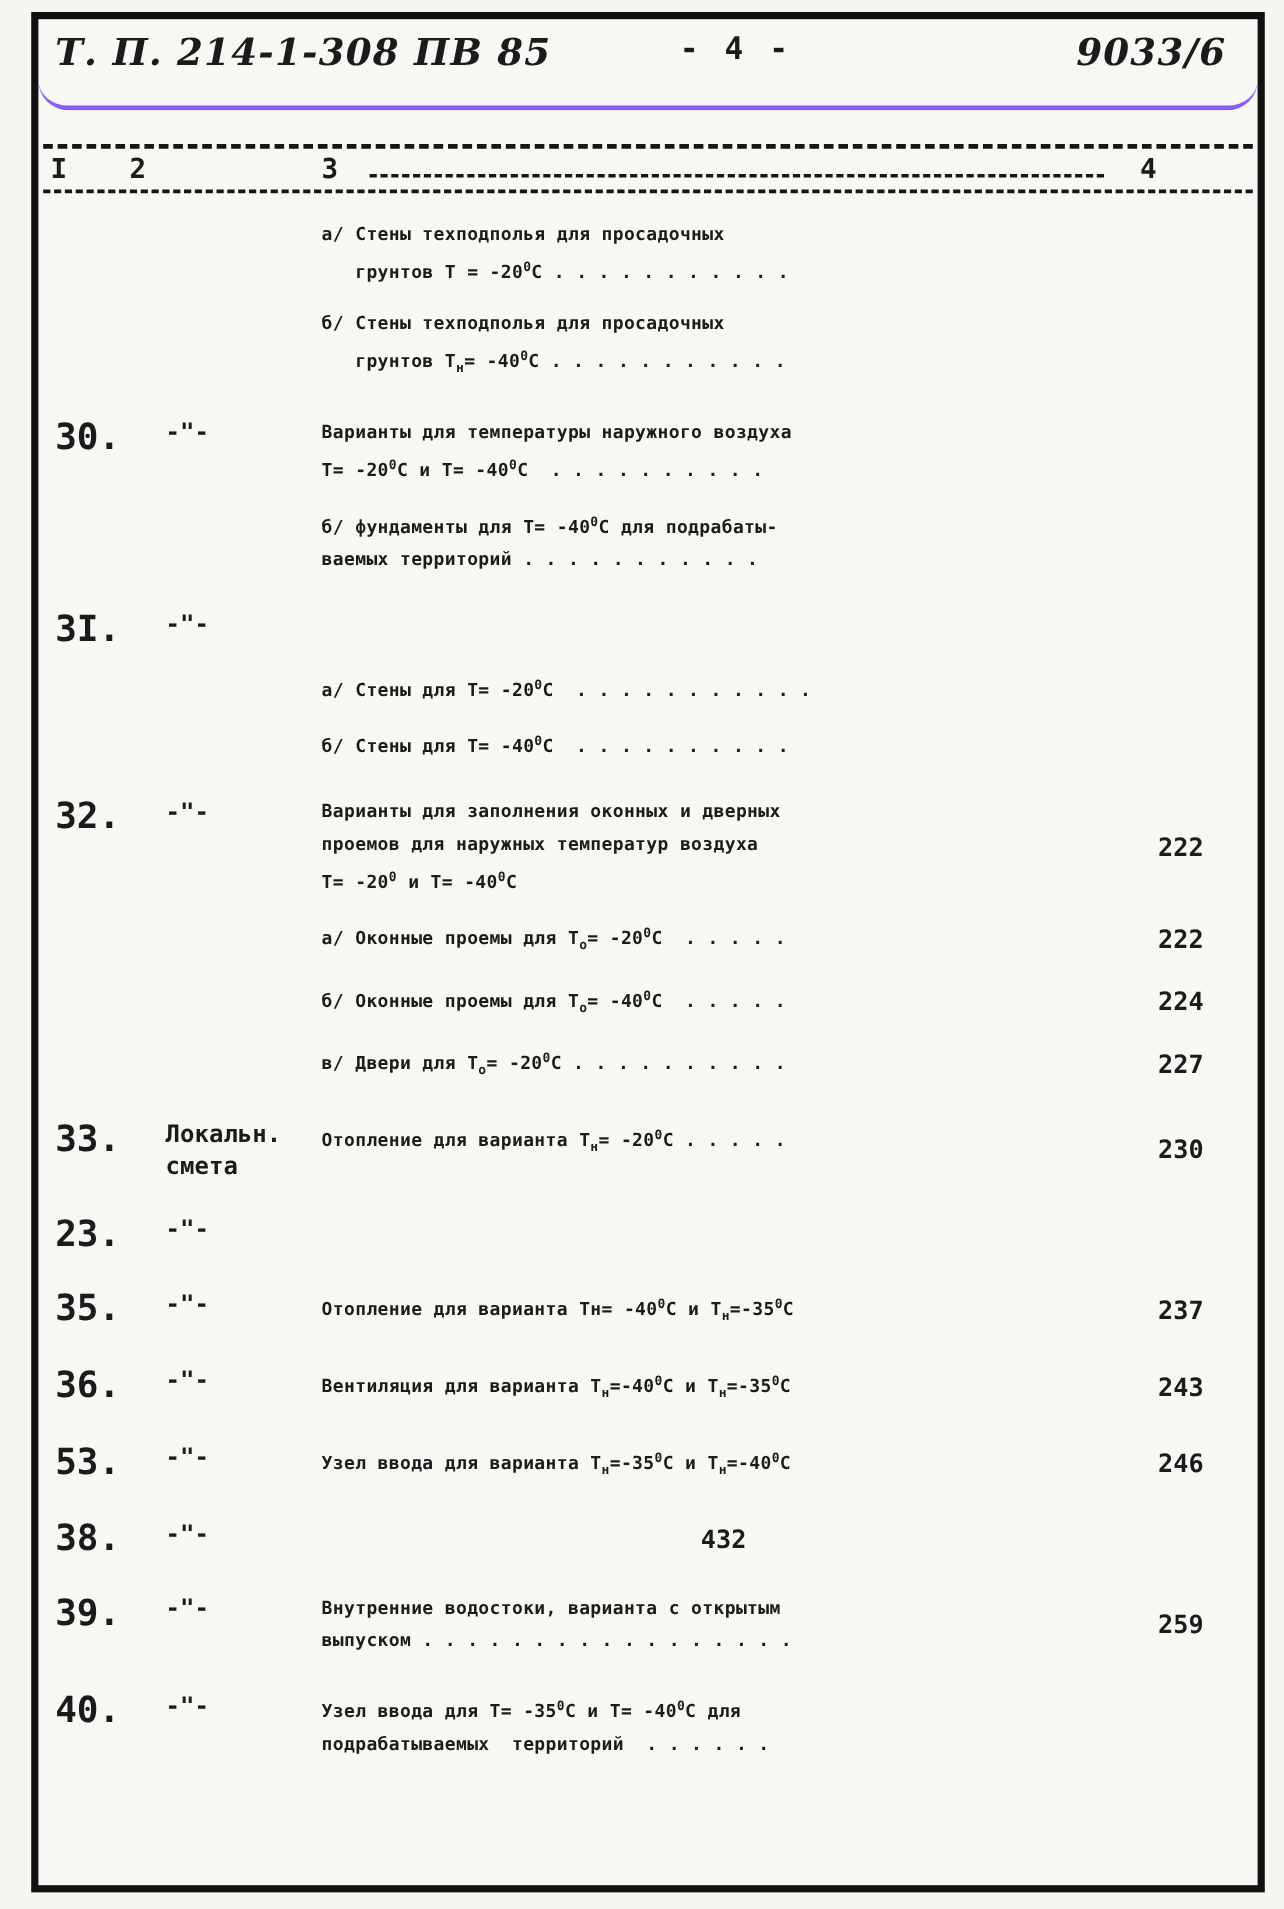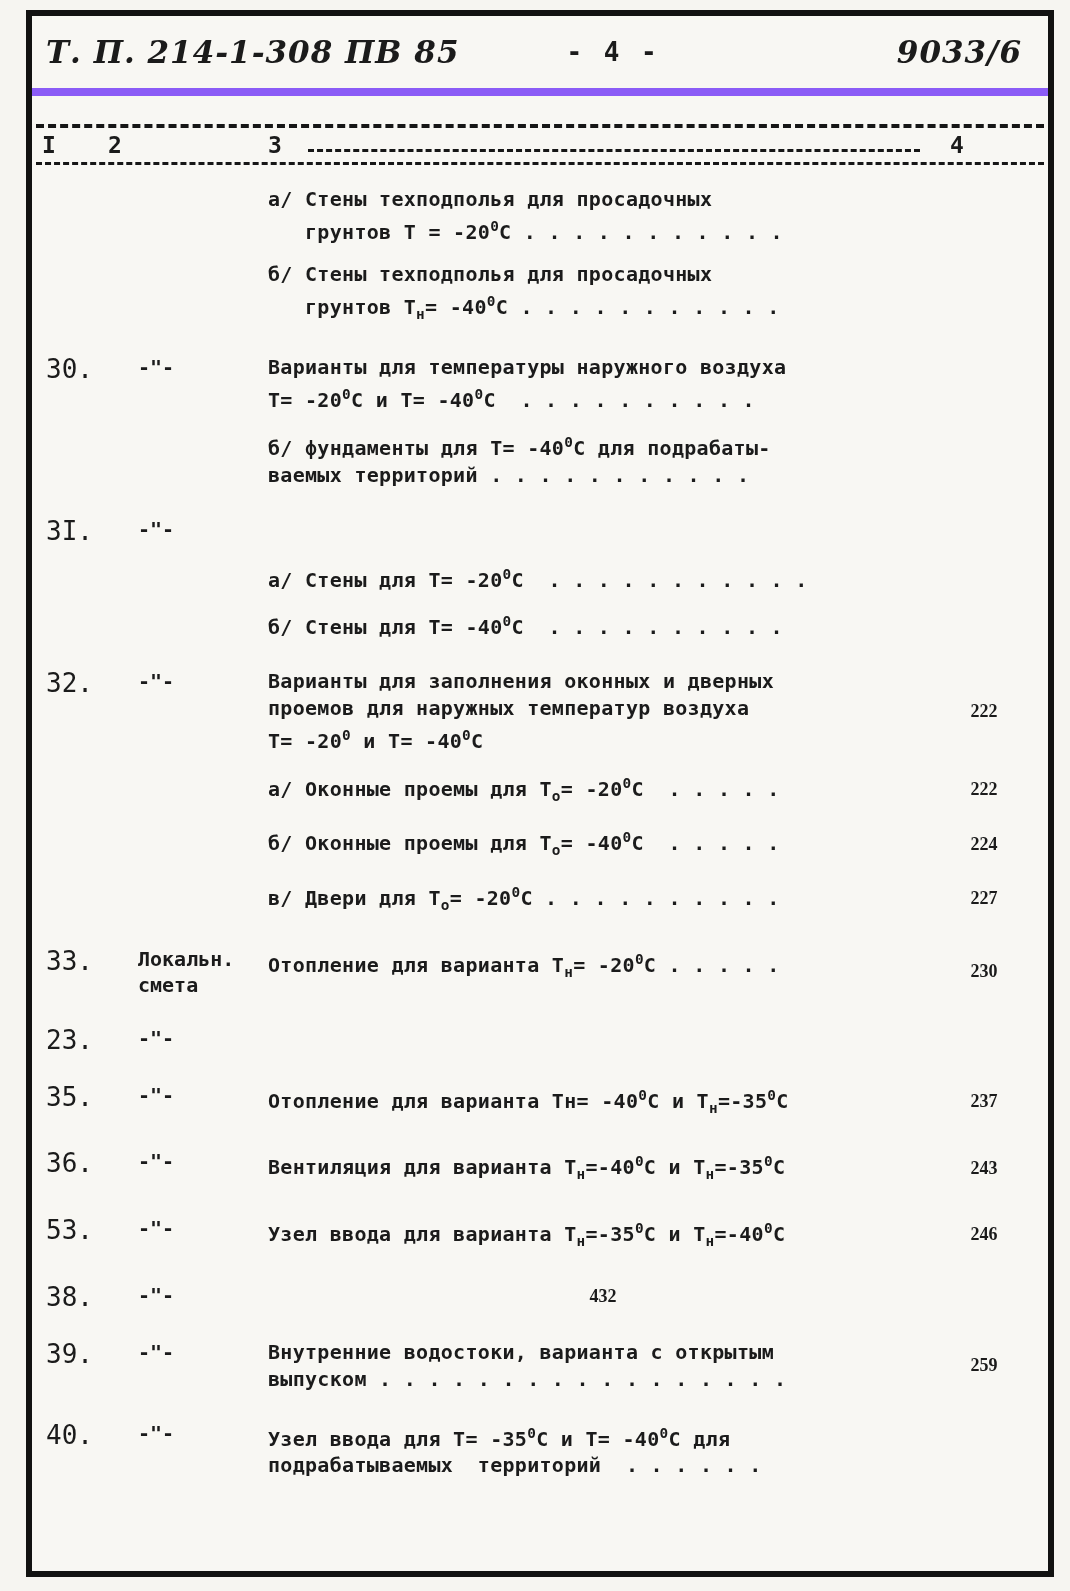--- a/index.html
+++ b/index.html
@@ -21,24 +21,24 @@
     top: 10px; left: 26px; right: 16px; bottom: 14px;
     border: 6px solid #121212;
     background: #f8f7f3;
   }
   .inner { padding: 0; height: 100%; box-sizing: border-box; }
 
   
   .hdr {
     display: flex;
     justify-content: space-between;
-    align-items: center;
     padding: 10px 26px 10px 14px;
-    border-bottom: 8px solid #8b5cf6;
+    border-bottom: 4px solid #8b5cf6;
     min-height: 52px;
+    border-radius: 25px;
   }
   .doc-code, .sheet-code {
     font-family: "DejaVu Serif", "Liberation Serif", serif;
     font-style: italic;
     font-weight: 700;
     font-size: 31px;
     letter-spacing: 1px;
   }
   .page-label {
     font-size: 26px;
@@ -74,45 +74,44 @@
 
   
   #toc { padding: 6px 18px 0 10px; }
   .row {
     display: grid;
     grid-template-columns: 66px 160px 1fr 92px;
     margin-top: 15px;
   }
   .row.major { margin-top: 27px; }
   .c-num {
-    font-size: 26px;
-    font-weight: 400;
+    font-size: 30px;
+    font-weight: 700;
     padding-left: 4px;
     white-space: pre;
   }
   .c-d {
     font-size: 20px;
     font-weight: 700;
     padding-left: 30px;
     white-space: pre;
     line-height: 26px;
   }
   .c-text {
-    font-size: 20px;
+    font-size: 15px;
     font-weight: 700;
     line-height: 27px;
     white-space: pre;
     letter-spacing: 0.3px;
   }
   .c-page {
-    font-size: 18px;
+    font-size: 21px;
     font-weight: 700;
     text-align: center;
     align-self: center;
-    font-family: Liberation Serif, serif;
   }
   sup { font-size: 0.72em; }
   sub { font-size: 0.72em; }
 </style>
 </head>
 <body>
 
 <div class="sheet">
   <div class="frame">
     <div class="inner">

